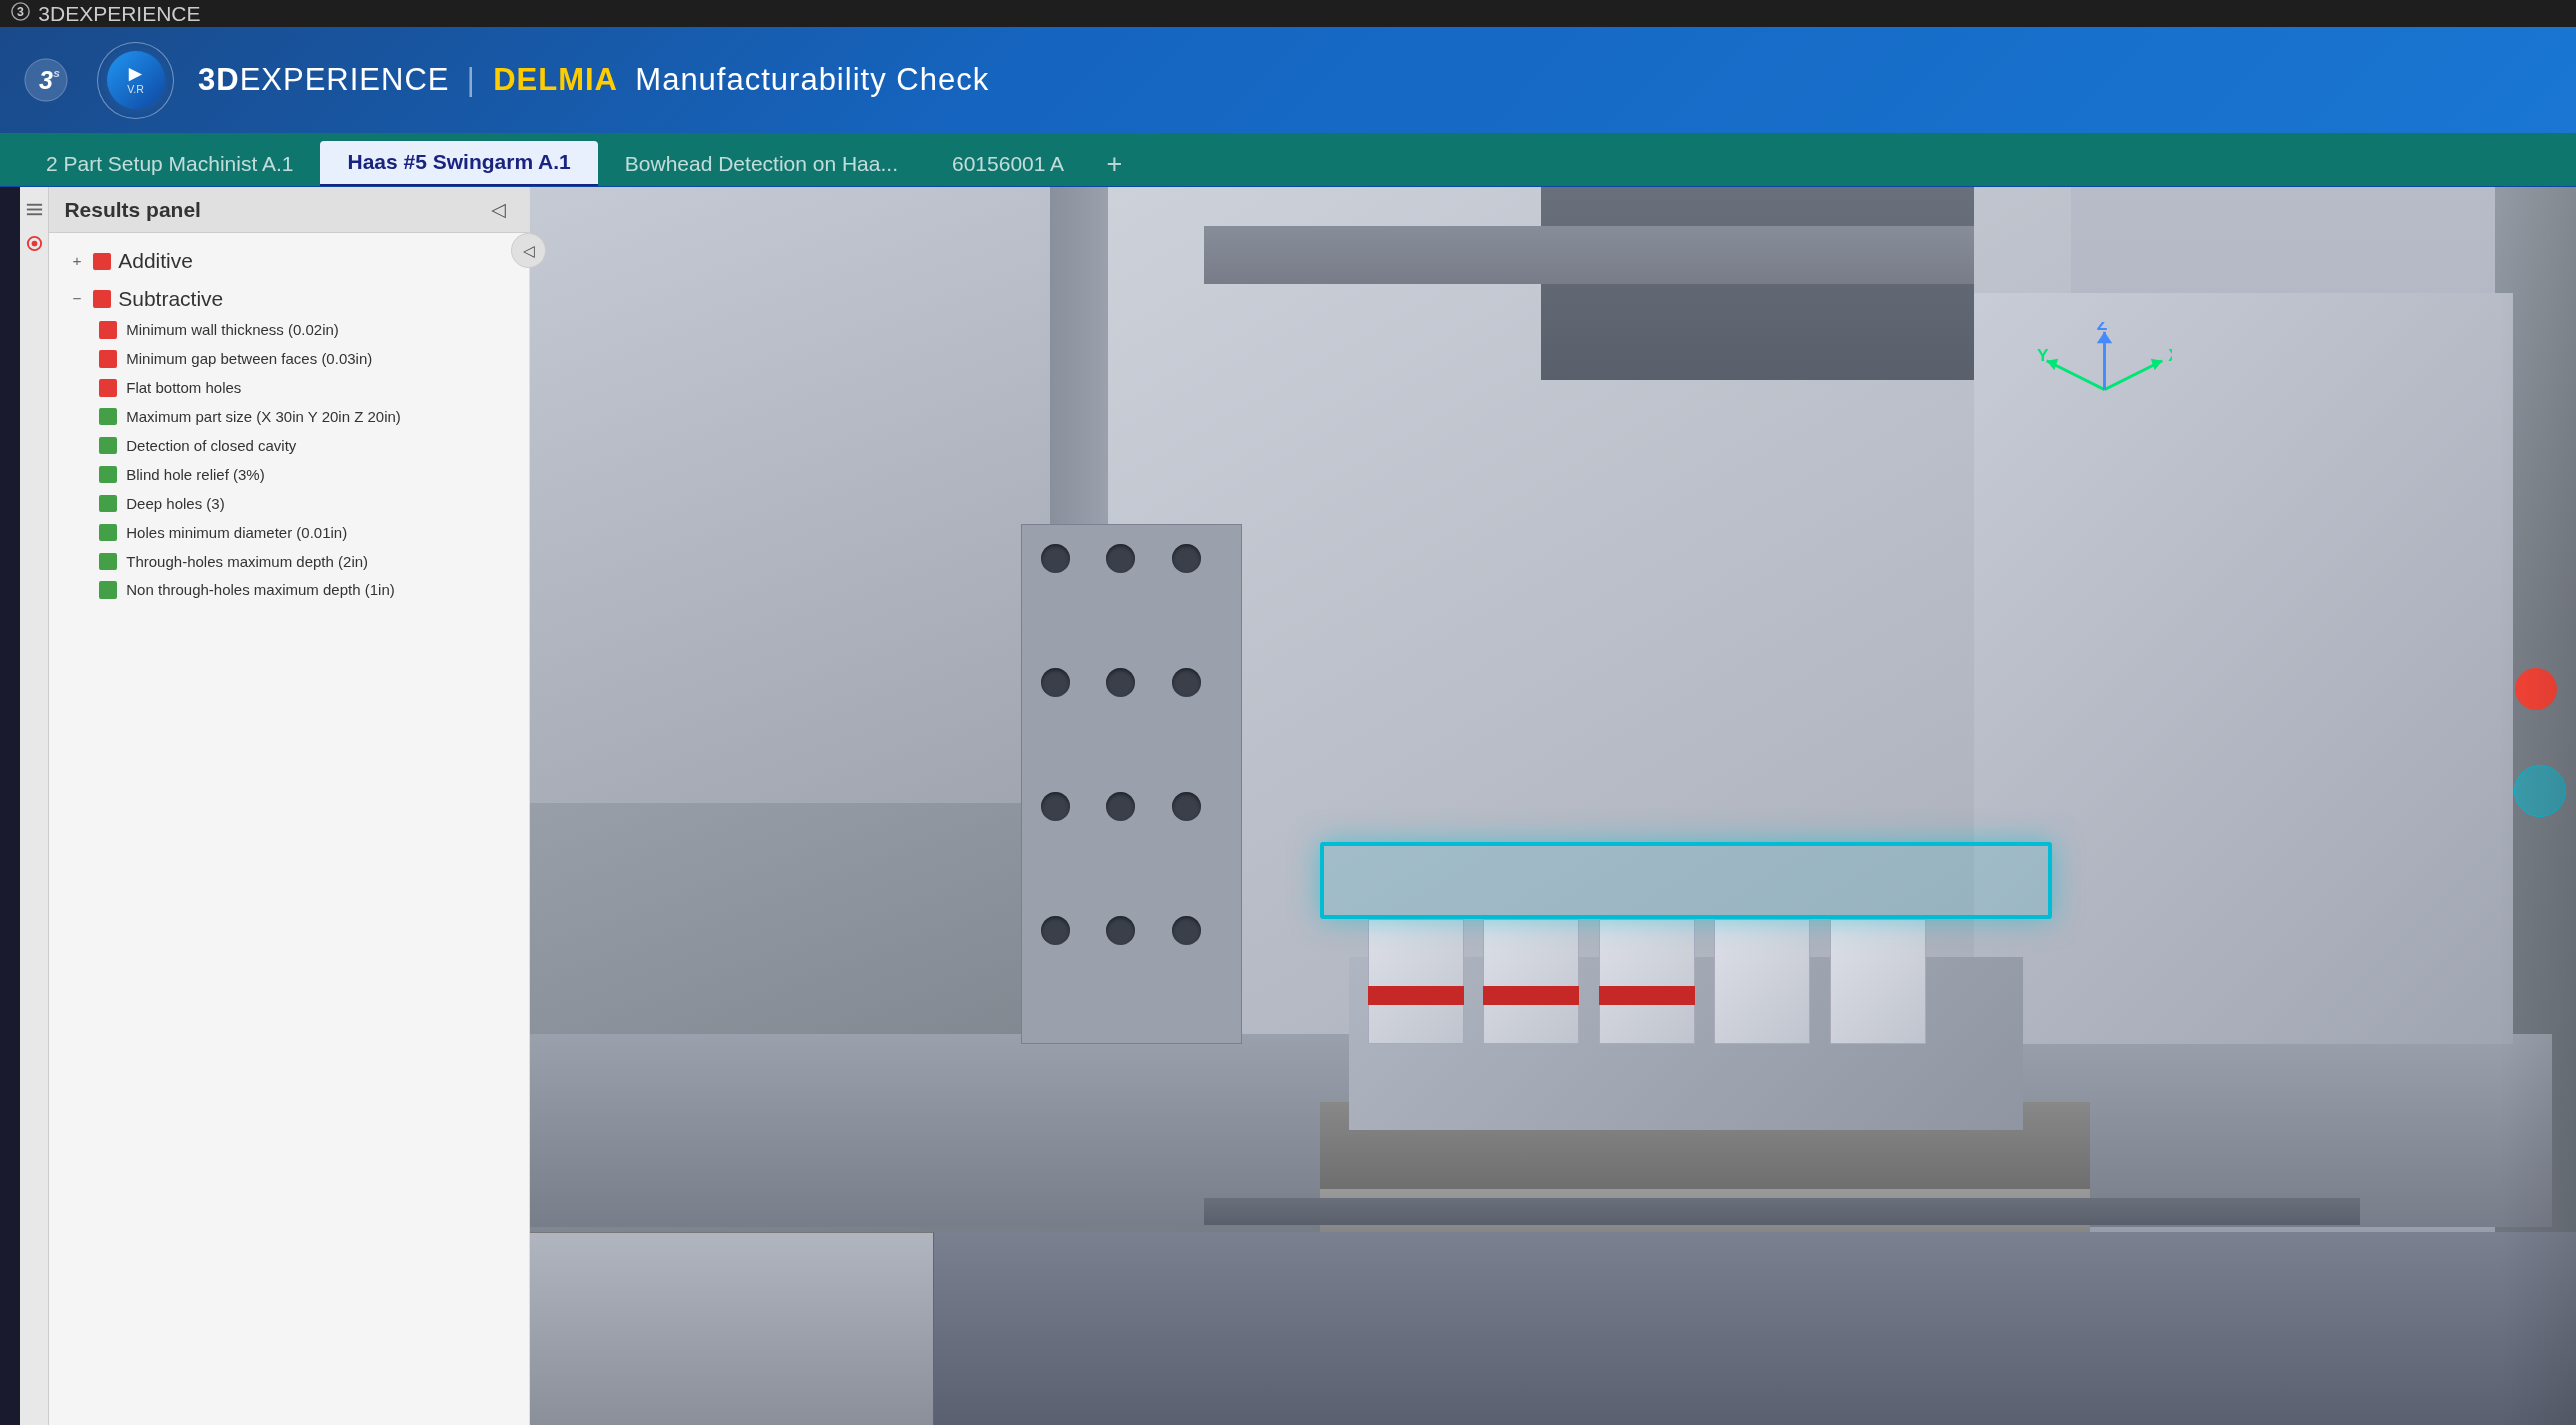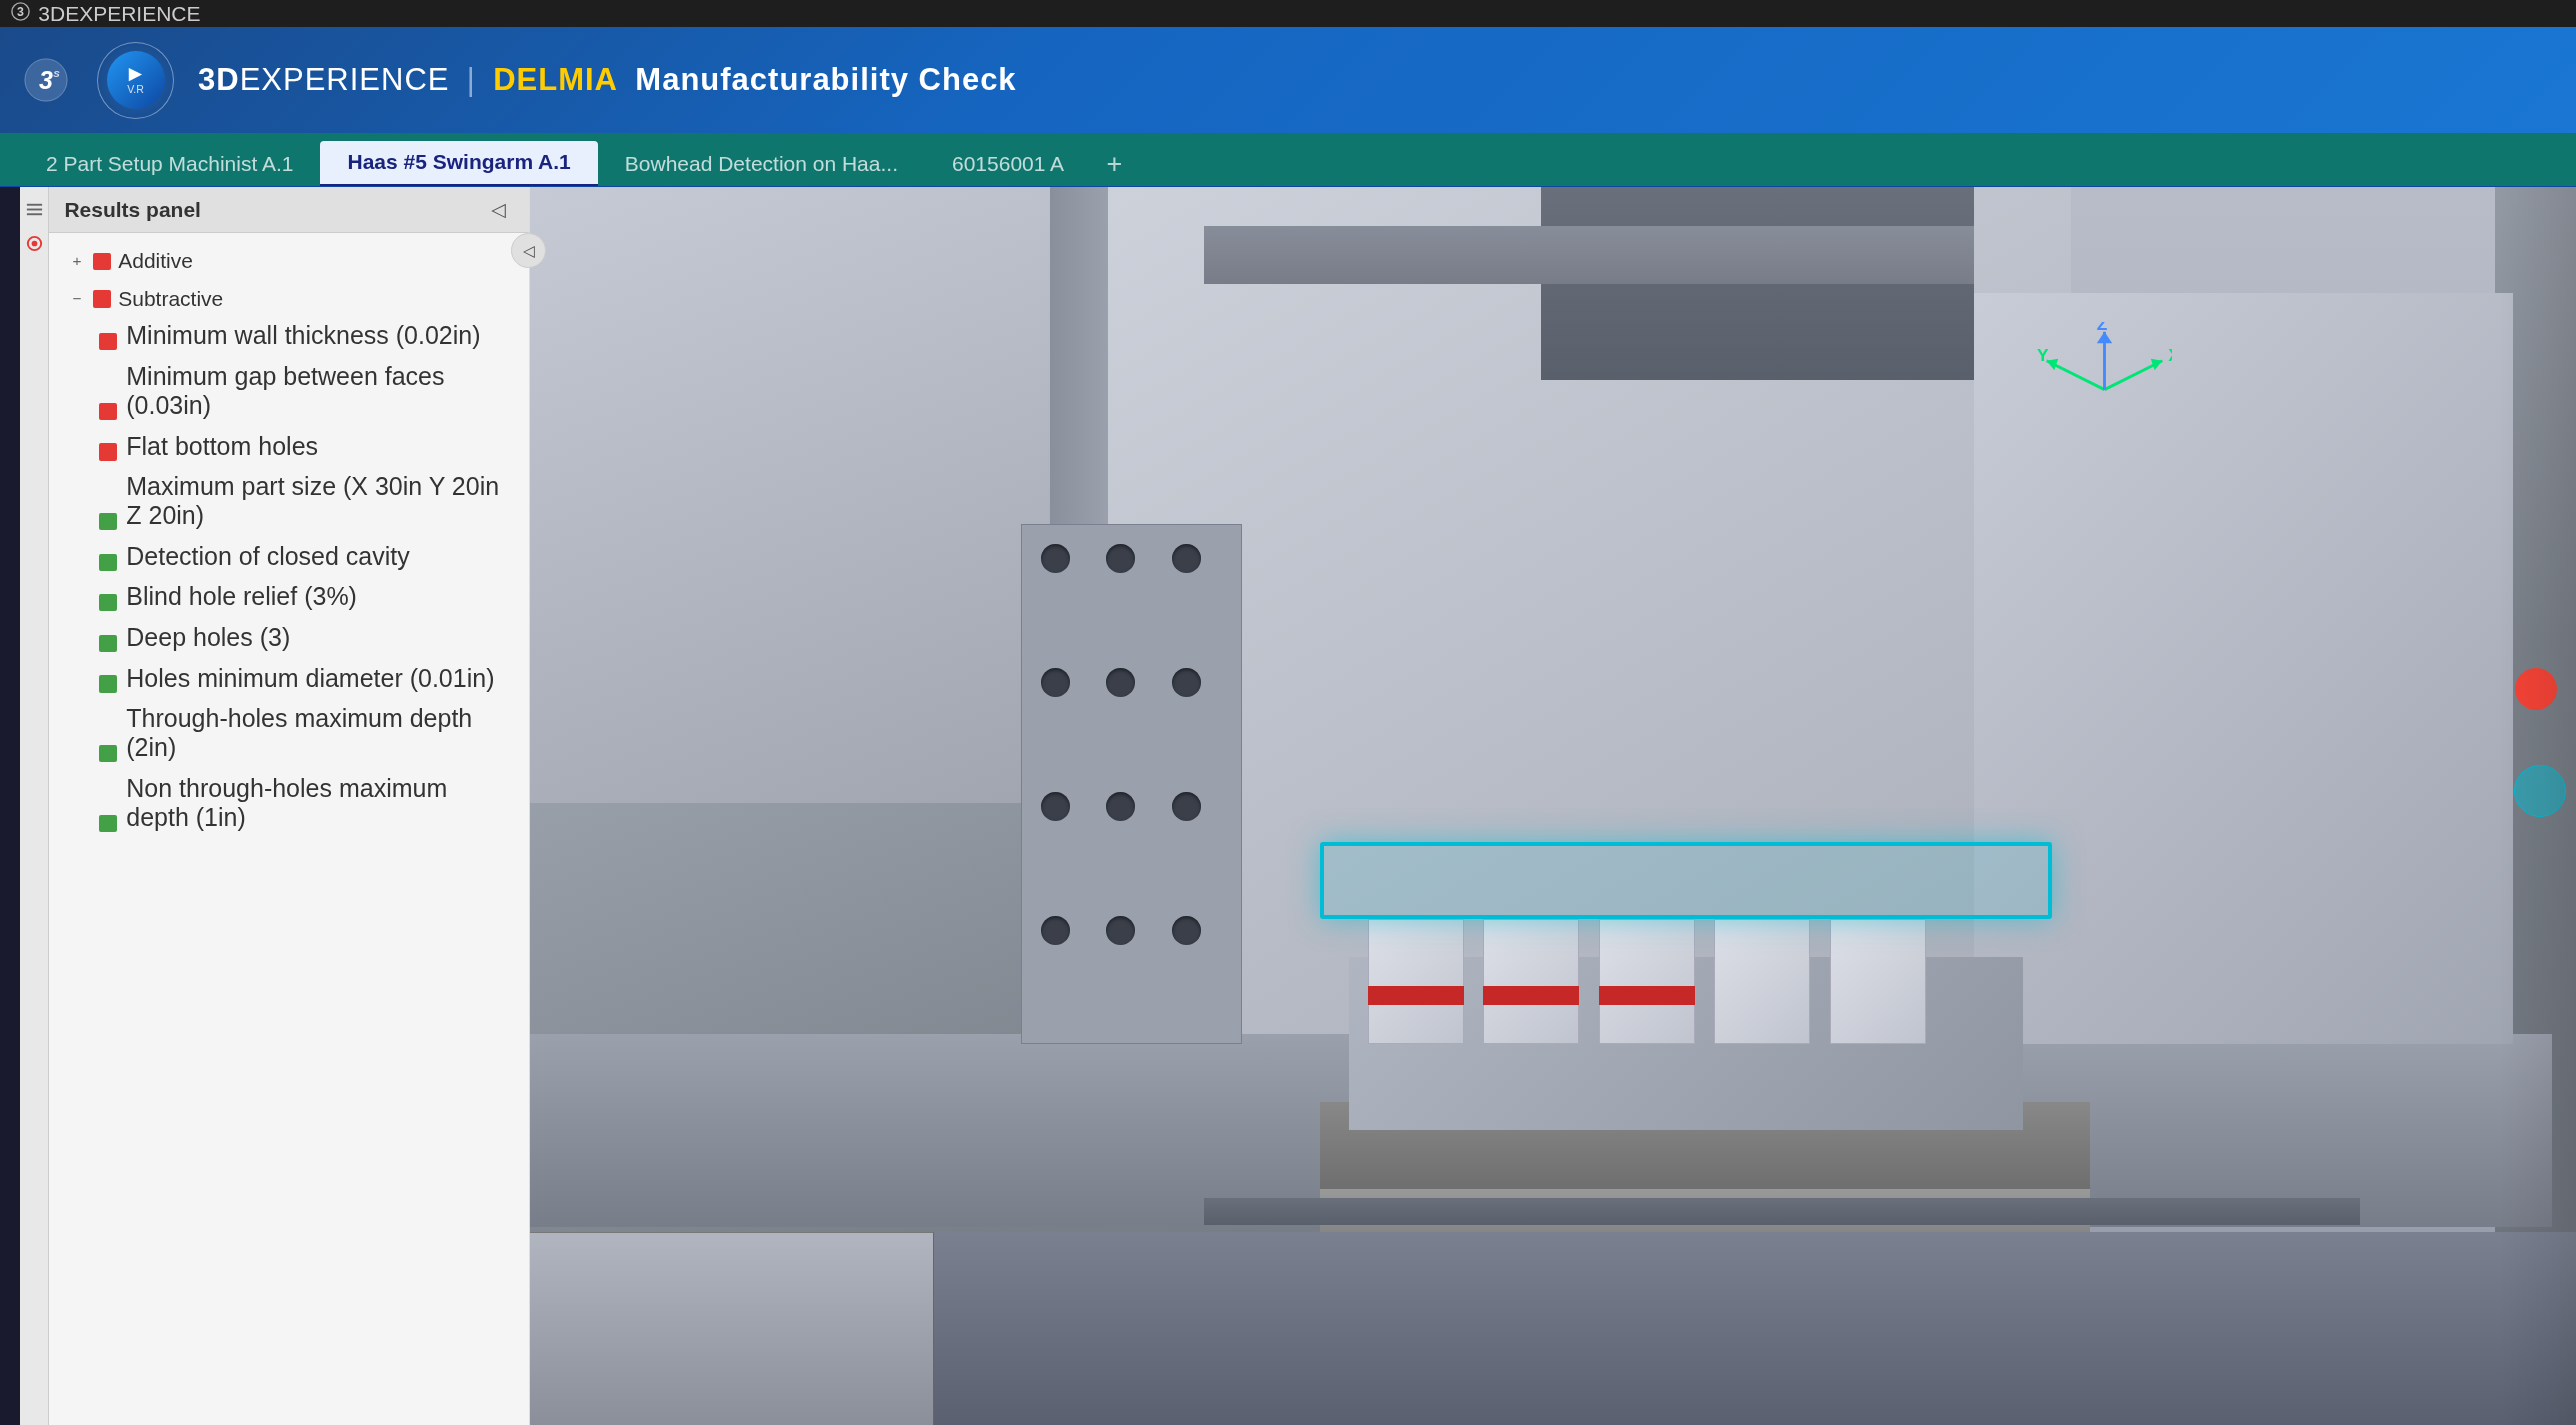--- a/index.html
+++ b/index.html
@@ -289,24 +289,24 @@
       border-radius: 1.9px;
       flex-shrink: 0;
     }
 
     .status-red { background: #e53935; }
     .status-green { background: #43a047; }
 
     .child-item {
       padding-left: 35px;
       display: flex;
-      align-items: flex-end;
+      align-items: flex-start;
       padding-top: 5.8px;
       padding-bottom: 5.8px;
-      font-size: 25px;
+      font-size: 15px;
       color: #333;
       gap: 9.6px;
       cursor: pointer;
     }
 
     
     #viewport {
       flex: 1;
       position: relative;
       overflow: hidden;
@@ -451,21 +451,21 @@
         <div class="compass-play">▶</div>
         <div class="compass-vr">V.R</div>
       </div>
     </div>
   </div>
 
   <div id="app-title">
     <span class="brand">3D</span><span>EXPERIENCE</span>
     <span class="separator">|</span>
     <span class="product">DELMIA</span>
-    <span style="font-weight:700; margin-left:7.7px;">Manufacturability Check</span>
+    <span style="font-weight:400; margin-left:7.7px;">Manufacturability Check</span>
   </div>
 
 </div>
 
 <div id="tabs-bar">
   <div class="tab">2 Part Setup Machinist A.1</div>
   <div class="tab active">Haas #5 Swingarm A.1</div>
   <div class="tab">Bowhead Detection on Haa...</div>
   <div class="tab">60156001 A</div>
   <div class="tab-add">+</div>

